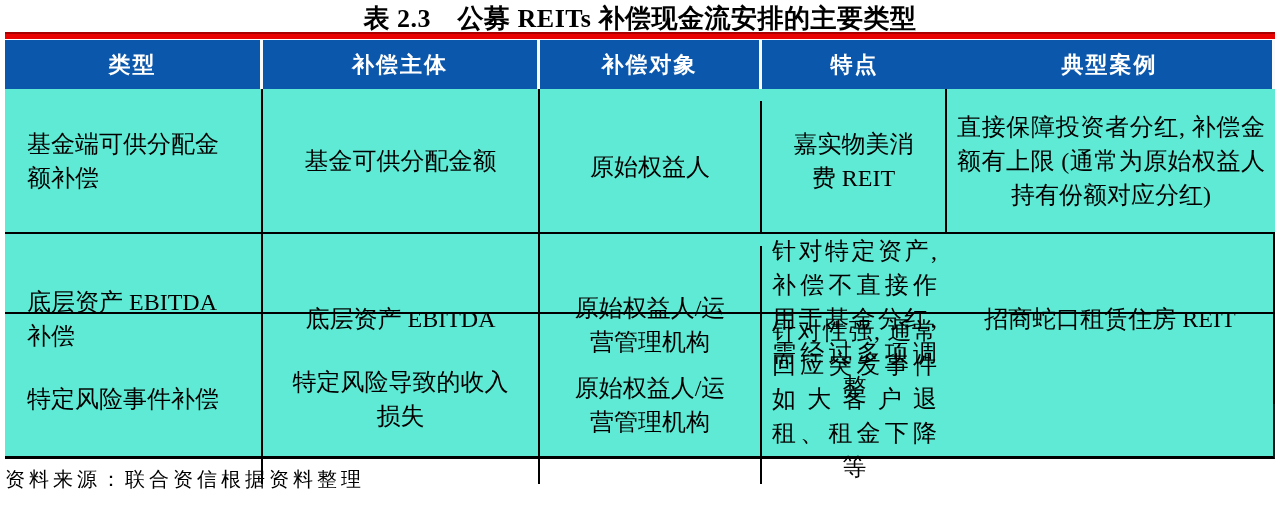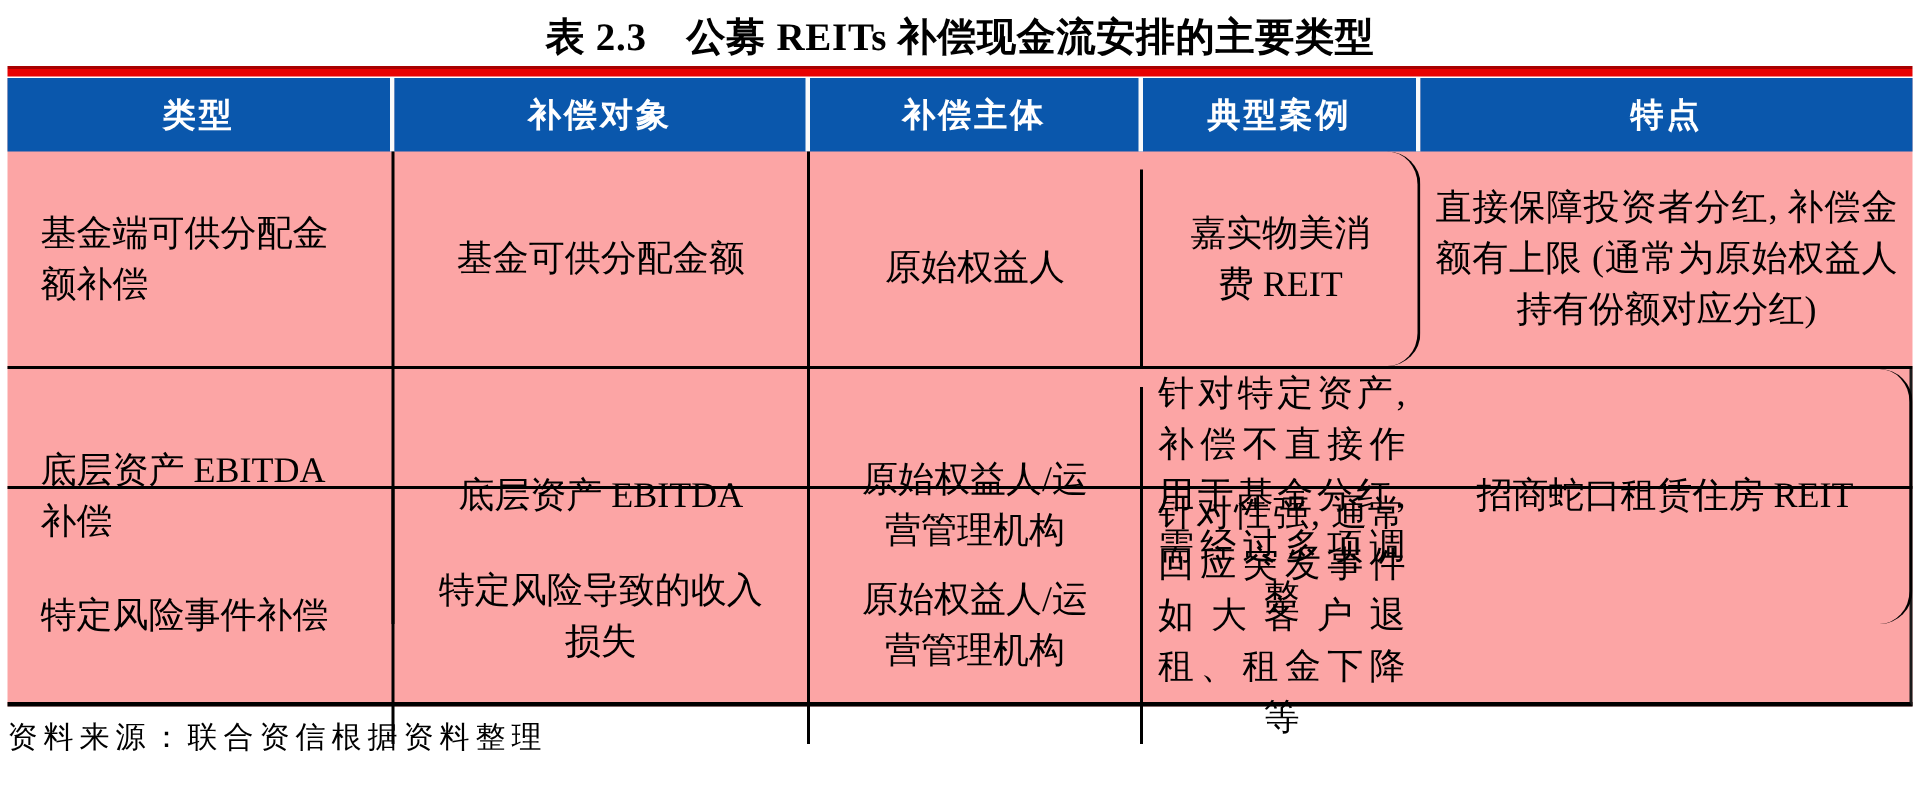--- a/index.html
+++ b/index.html
@@ -5,31 +5,31 @@
   * { margin: 0; padding: 0; box-sizing: border-box; }
   html, body { background: #ffffff; }
   body {
     width: 1280px; height: 532px; overflow: hidden; position: relative;
     font-family: "Liberation Serif", "DejaVu Serif", serif;
     color: #000;
   }
   .page { width: 1280px; height: 532px; }
 
   .doc-title {
-    height: 44px; display: flex; align-items: center; justify-content: center;
+    height: 32px; display: flex; align-items: center; justify-content: center;
     font-size: 26px; font-weight: bold; letter-spacing: 0.5px;
     padding-top: 4px;
   }
 
   .accent-bar {
     margin: 0 5px; height: 7px;
     background: linear-gradient(to bottom, #a80000 0 2px, #e80202 2px 100%);
   }
 
-  .tbl { margin: 0 5px; width: 1270px; background: #fca5a5; }
+  .tbl { margin: 0 5px; width: 1270px; background: #5eead4; }
 
   .thead {
     display: grid; grid-template-columns: 258px 277px 222px 185px 328px;
     height: 49px; margin-top: 1px;
   }
   .th {
     background: #0a57ac; color: #fff; font-weight: bold; font-size: 22px;
     letter-spacing: 2px;
     display: flex; align-items: center; justify-content: center;
   }
@@ -47,45 +47,45 @@
   .td {
     font-size: 24px; line-height: 34px;
     display: flex; align-items: center; justify-content: center;
     text-align: center;
   }
   .td.sep { border-right: 2px solid #000; }
   .td .txt { width: 100%; }
   .td.c0 { text-align: left; padding: 0 22px; justify-content: flex-start; }
   .td.c1 { padding: 0 20px; }
   .td.c2 { padding: 0 28px; margin-top: 12px; }
-  .td.c3 { padding: 0 22px; border-radius: 22px; }
+  .td.c3 { padding: 0 22px; }
   .td.c4 { padding: 0 10px; text-align: justify; text-align-last: center; }
 
   .source-line {
     margin: 7px 0 0 5px;
     font-size: 20px; font-weight: normal; letter-spacing: 4px;
   }
 </style>
 </head>
 <body>
 
 <div class="page">
 
   <div class="doc-title">表 2.3　公募 REITs 补偿现金流安排的主要类型</div>
 
   <div class="accent-bar"></div>
 
   <div class="tbl">
 
     <div class="thead">
       <div class="th sep">类型</div>
+      <div class="th sep">补偿主体</div>
       <div class="th sep">补偿对象</div>
-      <div class="th sep">补偿主体</div>
+      <div class="th">特点</div>
       <div class="th sep">典型案例</div>
-      <div class="th">特点</div>
     </div>
 
     <div class="trow r1">
       <div class="td c0 sep">
           <span class="txt">基金端可供分配金额补偿</span>
         </div>
       <div class="td c1 sep">
           <span class="txt">基金可供分配金额</span>
         </div>
       <div class="td c2 sep">

